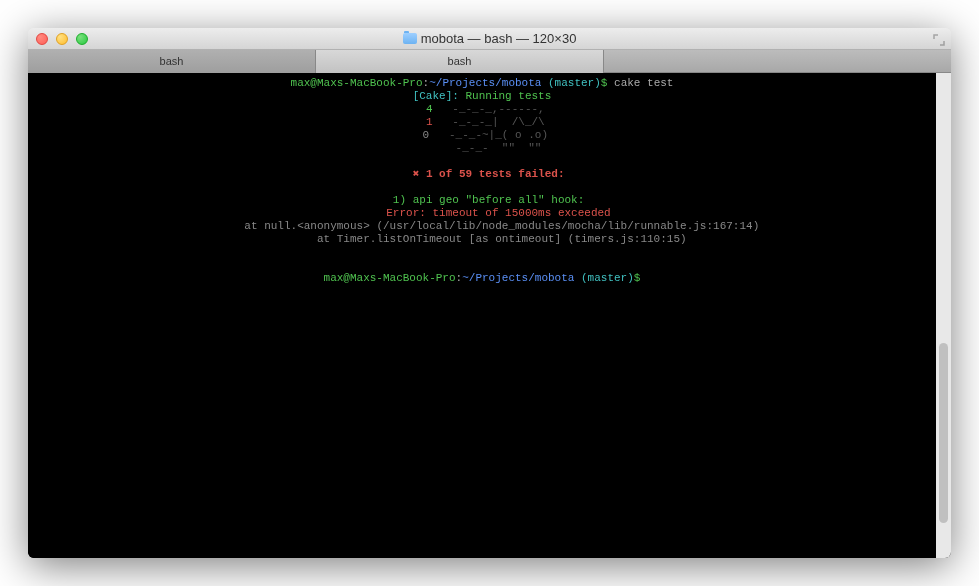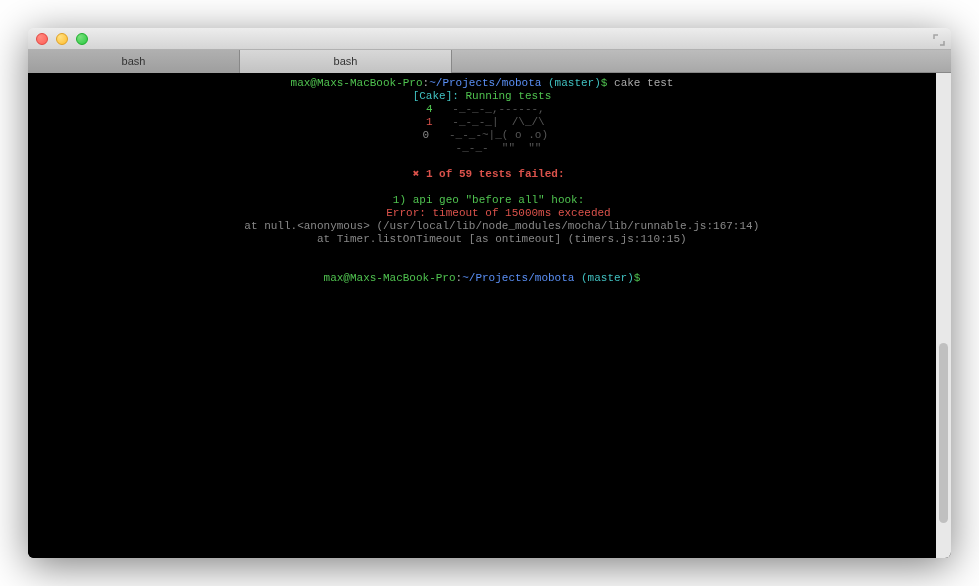--- a/index.html
+++ b/index.html
@@ -77,21 +77,21 @@
     }
     .expand-icon svg { width: 100%; height: 100%; }
     .tabbar {
       height: 23px;
       background: linear-gradient(#bcbcbc, #a8a8a8);
       display: flex;
       border-bottom: 1px solid #888;
     }
     .tab {
       flex: 0 0 auto;
-      width: 212px;
+      width: 288px;
       height: 23px;
       line-height: 23px;
       text-align: center;
       font-size: 11px;
       font-family: "Lucida Grande", sans-serif;
       color: #333;
       border-right: 1px solid #888;
       background: linear-gradient(#b0b0b0, #9e9e9e);
     }
     .tab.active {
@@ -139,20 +139,24 @@
 </head>
 <body>
 
 <div class="window">
   <div class="titlebar">
     <div class="traffic-lights">
       <div class="traffic-light tl-red"></div>
       <div class="traffic-light tl-yellow"></div>
       <div class="traffic-light tl-green"></div>
     </div>
+    <div class="title-center">
+      <span class="folder-icon"></span>
+      <span>mobota — bash — 120×30</span>
+    </div>
     <div class="expand-icon">
       <svg viewBox="0 0 12 12">
           <path d="M1 5 L1 1 L5 1 M7 11 L11 11 L11 7" stroke="#666" stroke-width="1.5" fill="none"></path>
         </svg>
     </div>
   </div>
 
   <div class="tabbar">
     <div class="tab"><span>bash</span></div>
     <div class="tab active"><span>bash</span></div>

